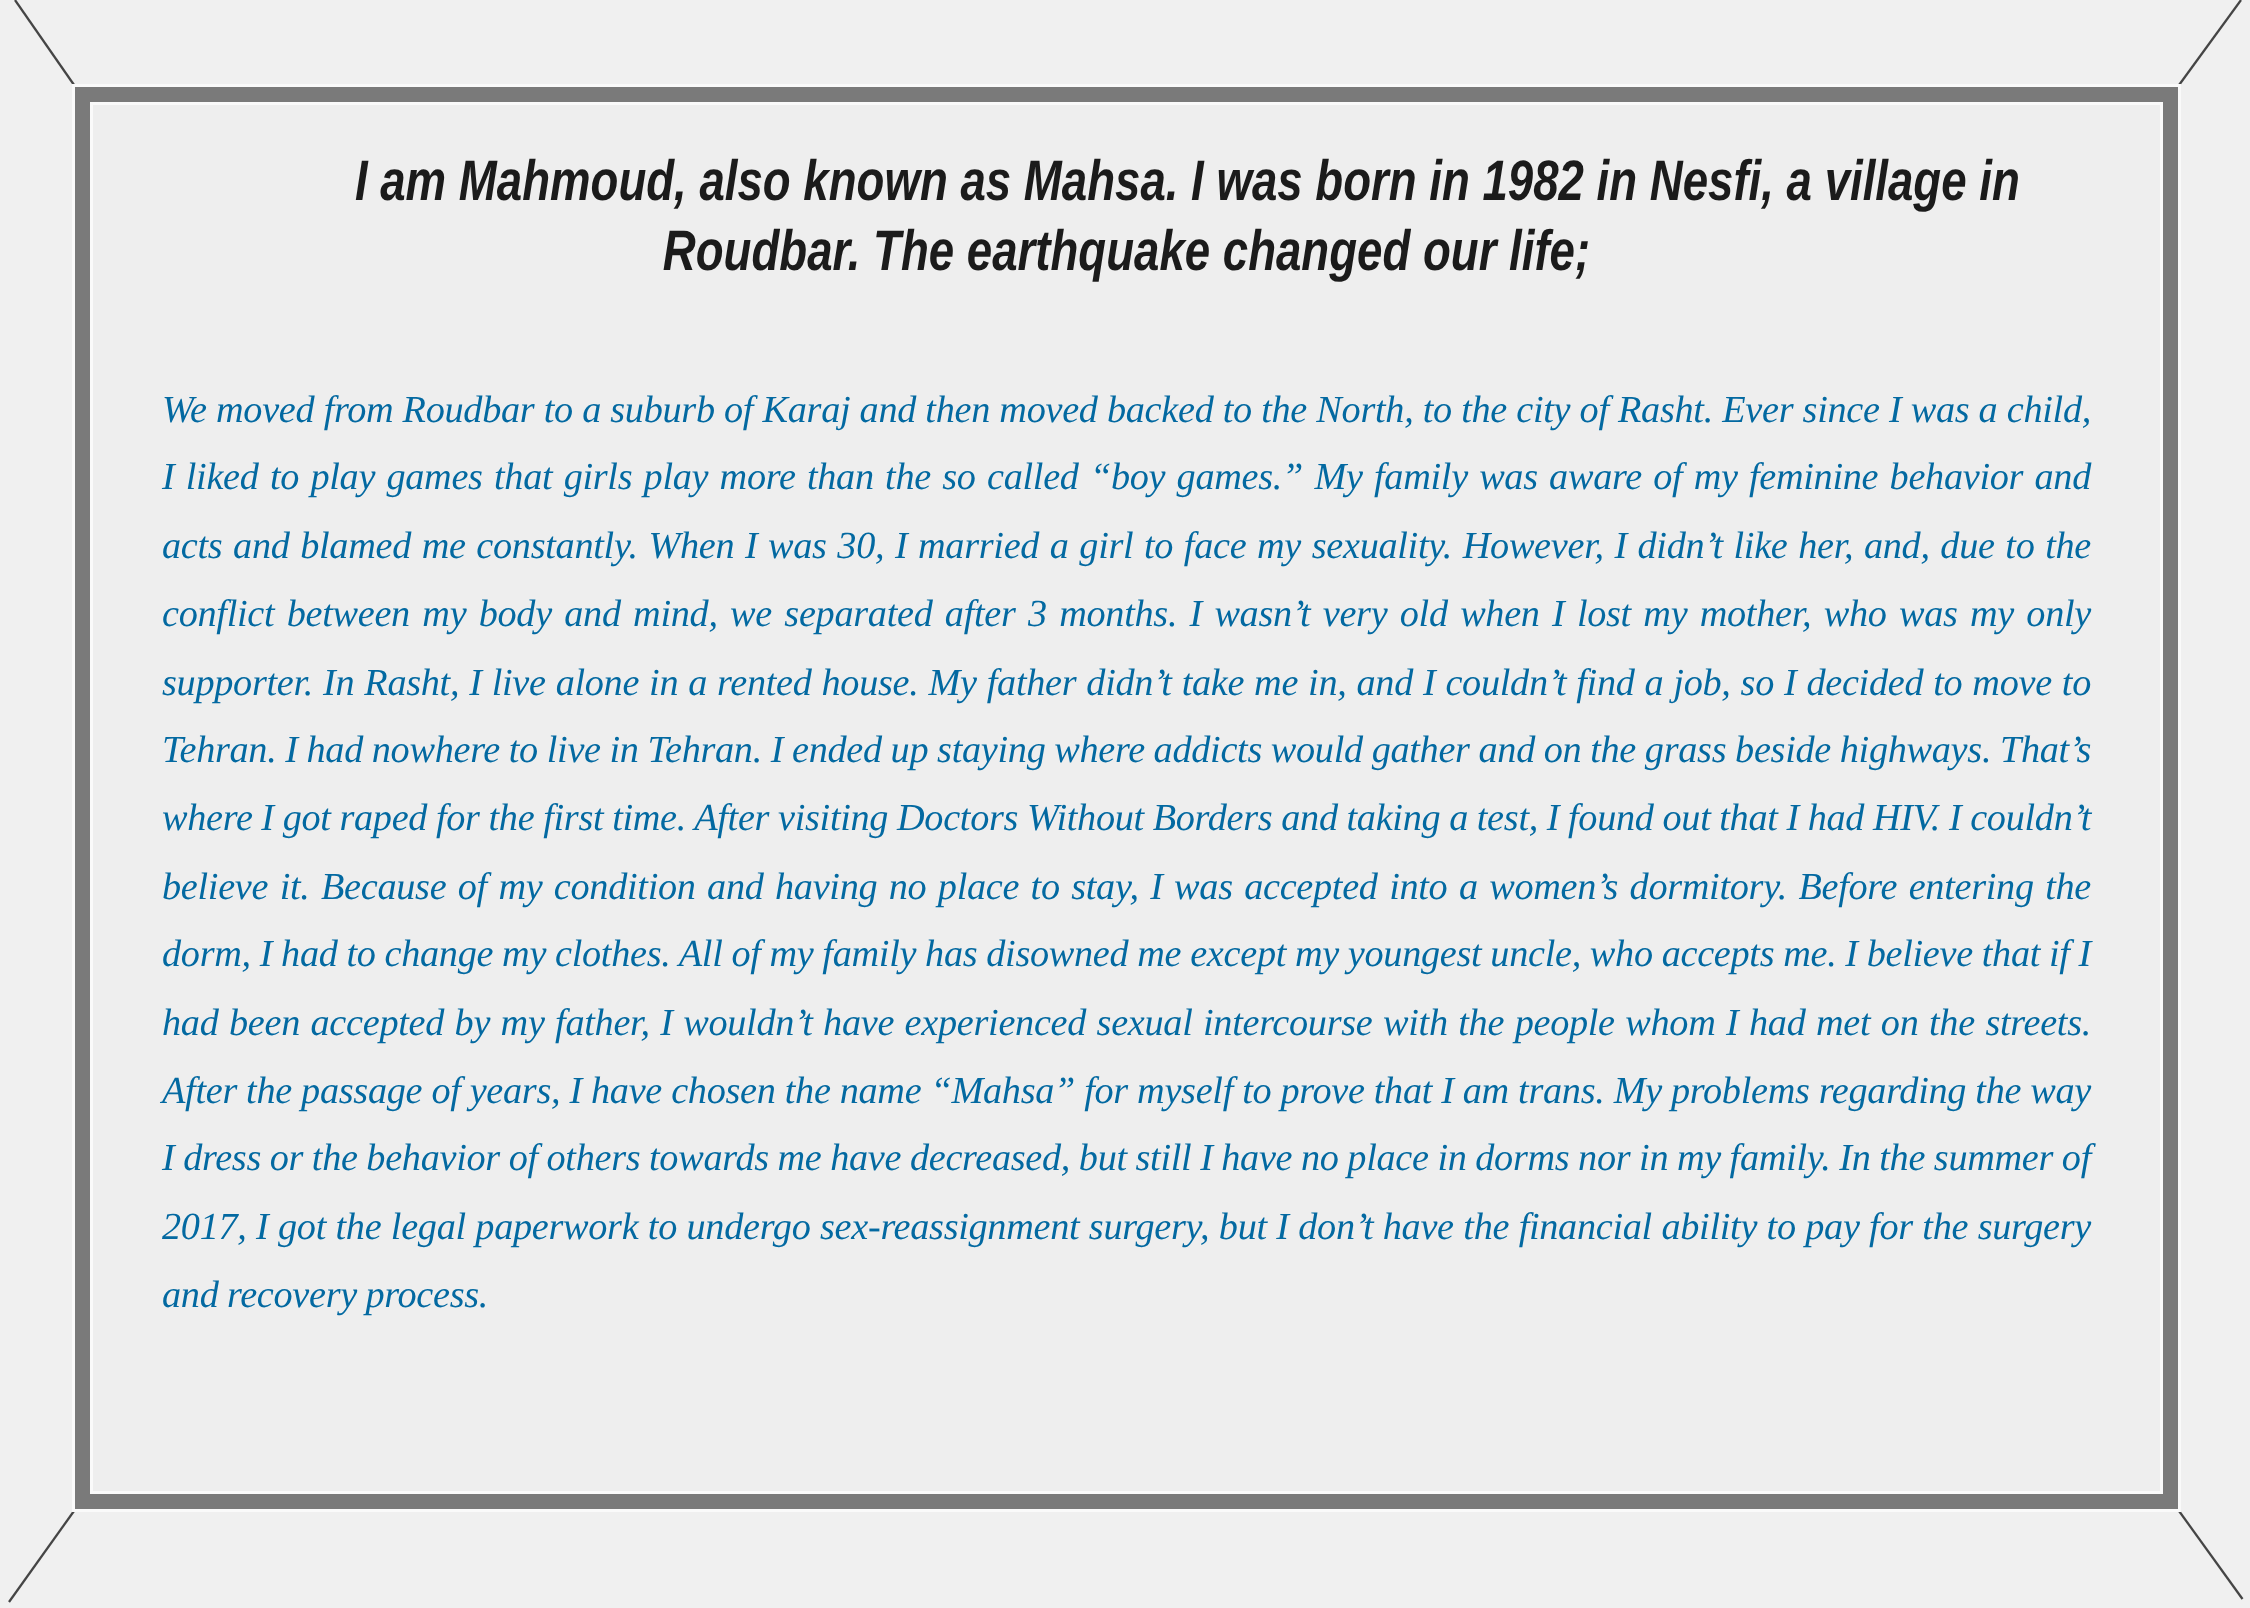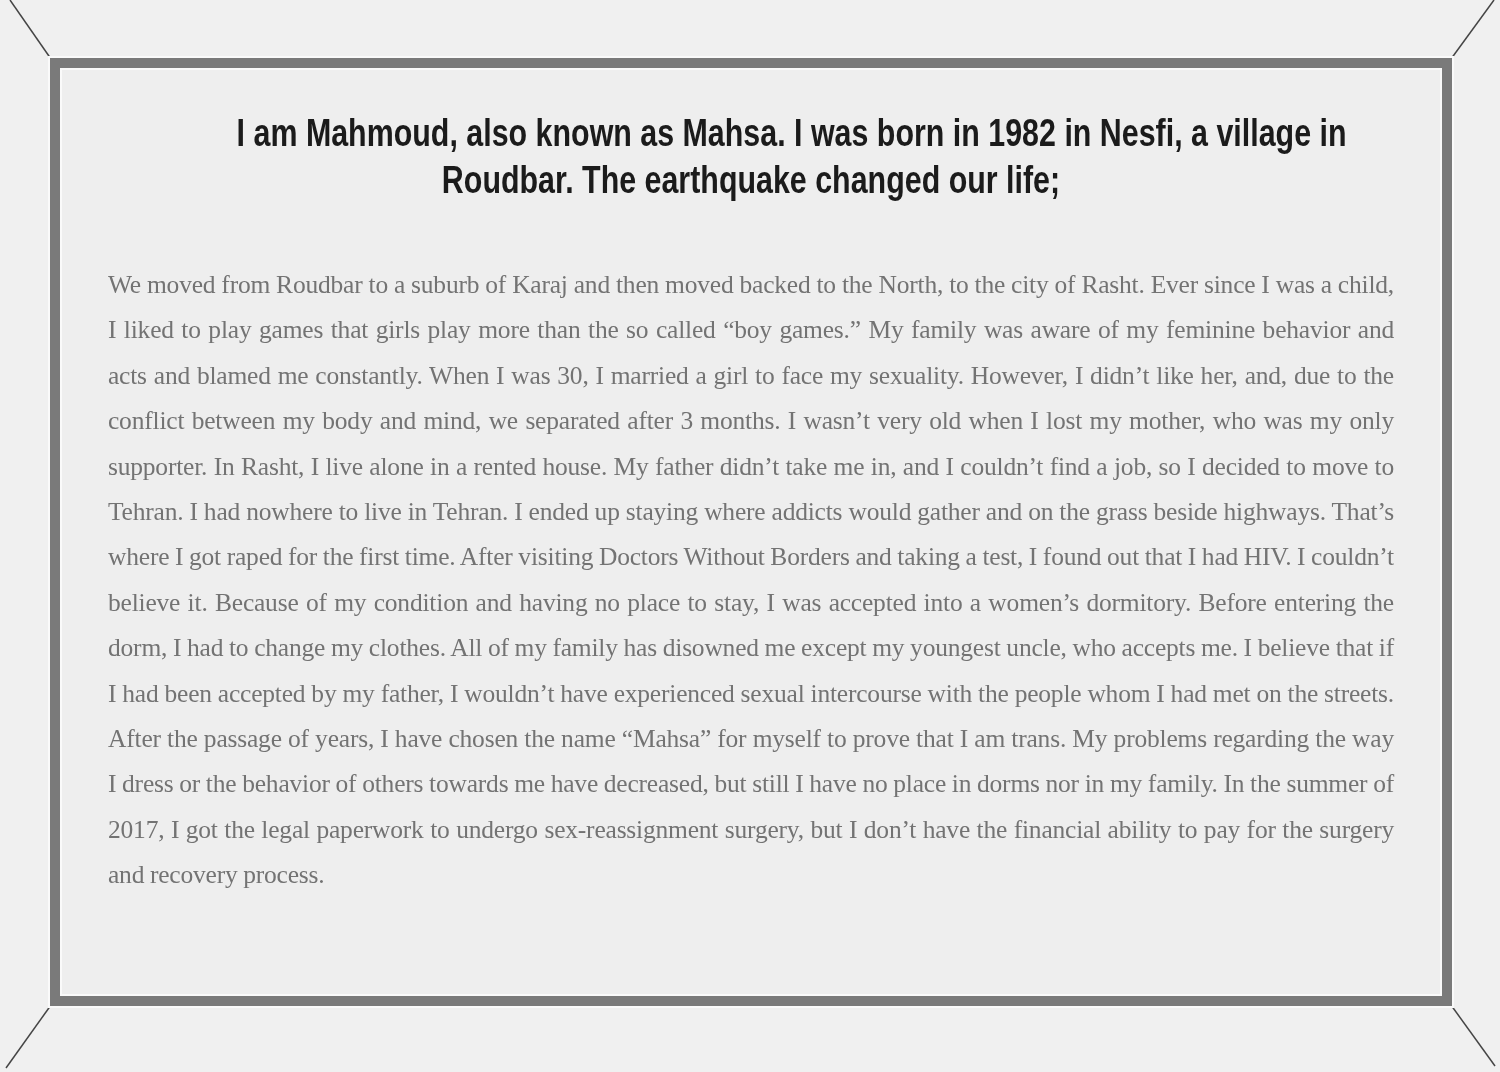--- a/index.html
+++ b/index.html
@@ -30,21 +30,22 @@
     height: 948px;
     box-sizing: border-box;
     border: 10px solid #7a7a7a;
     background: #eeeeee;
     box-shadow: 0 0 0 2px #fafafa, inset 0 0 0 2px #fafafa;
   }
   .panel {
     position: absolute;
     inset: 0;
     box-sizing: border-box;
-    padding: 42px 48px 0 48px;
+    padding: 30px 48px 0 48px;
+    font-style: italic;
   }
   .title {
     margin: 0;
     font-family: "Liberation Sans", sans-serif;
     font-weight: 700;
     font-size: 38px;
     line-height: 47px;
     color: #1b1b1b;
     text-align: center;
     transform: scaleX(0.8);
@@ -54,21 +55,21 @@
     display: block;
     white-space: nowrap;
   }
   .story {
     margin-top: 58px;
     font-family: "Liberation Serif", serif;
     font-size: 25.5px;
     line-height: 45.4px;
     letter-spacing: -0.2px;
     word-spacing: -0.5px;
-    color: #737373;
+    color: #0369a1;
     text-align: justify;
   }
 </style>
 </head>
 <body>
 
 <div style="position:absolute; inset:0;">
 
   <svg class="bevels" viewBox="0 0 1500 1072" xmlns="http://www.w3.org/2000/svg">
     <line x1="10" y1="0" x2="51" y2="59" stroke="#454545" stroke-width="1.5"></line>

